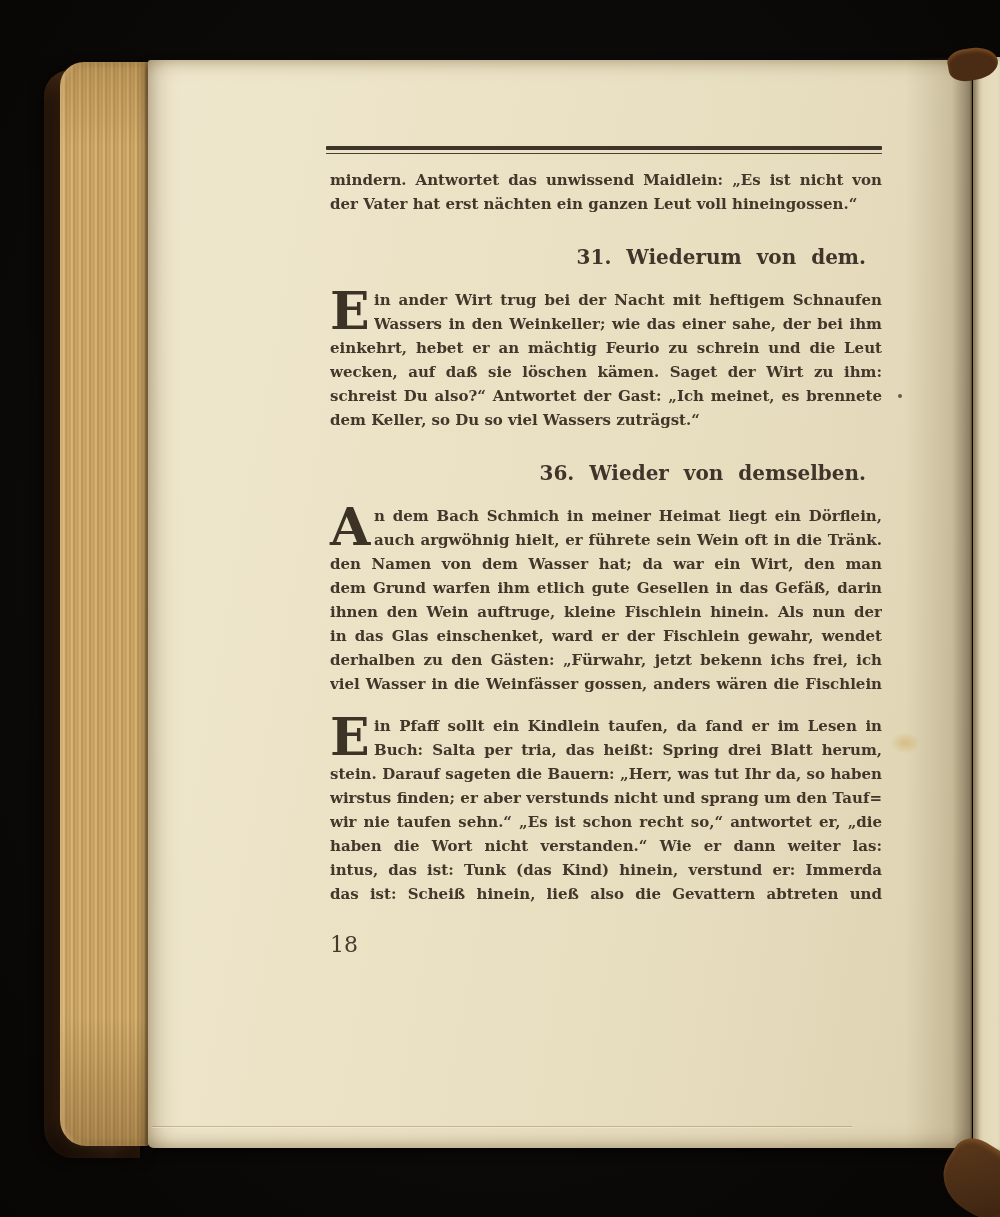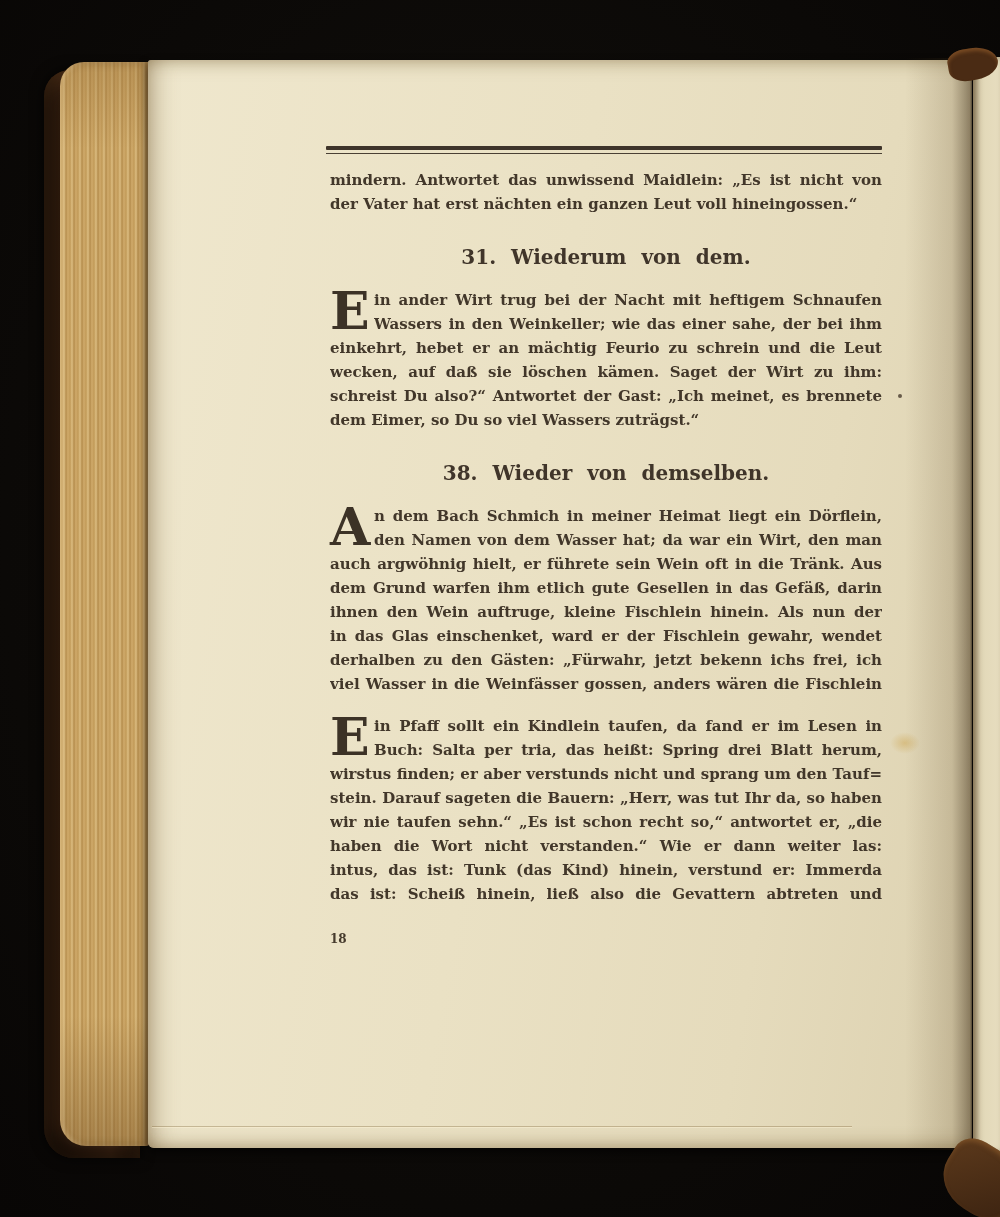--- a/index.html
+++ b/index.html
@@ -40,29 +40,29 @@
          border-radius:30% 55% 40% 50%;box-shadow:inset 0 3px 5px rgba(160,105,50,.5);}
   
   .rule{position:absolute;left:178px;top:86px;width:556px;}
   .rule-thick{height:4px;background:#3e342a;border-radius:1px;}
   .rule-thin{height:1px;background:#4a4034;margin-top:3px;}
   
   .textblock{position:absolute;left:182px;top:108px;width:552px;color:#42372a;
          font-size:15px;line-height:24px;font-weight:bold;}
   .line{text-align:justify;text-align-last:justify;height:24px;overflow:hidden;}
   .line.pend{text-align-last:left;}
-  .heading{margin:16px;font-size:20px;line-height:26px;font-weight:bold;text-align:center;
+  .heading{margin:16px;font-size:20px;line-height:26px;font-weight:bold;text-align:right;
          word-spacing:.4em;color:#40352a;}
   .para{margin:0;}
   .h-gap{margin-top:28px;}
   .p-gap{margin-top:18px;}
   .cont{margin-top:0;}
   .dropcap{float:left;width:44px;height:48px;font-size:52px;line-height:46px;
          font-weight:bold;color:#3c3226;text-align:left;}
-  .pagenum{position:absolute;left:182px;top:872px;font-size:12px;font-weight:bold;color:#453a2c;}
+  .pagenum{position:absolute;left:182px;top:872px;font-size:22px;font-weight:normal;color:#453a2c;}
   
   .speck{position:absolute;left:750px;top:334px;width:4px;height:4px;border-radius:50%;background:rgba(70,58,44,.8);}
   .fox{position:absolute;left:742px;top:672px;width:30px;height:22px;border-radius:50%;
          background:radial-gradient(ellipse,rgba(205,165,80,.5) 0%,rgba(205,165,80,0) 70%);}
   .crease{position:absolute;left:4px;top:1066px;width:700px;height:1px;background:rgba(125,100,55,.35);
          box-shadow:0 1px 0 rgba(255,245,215,.4);}
 </style>
 </head>
 <body>
 
@@ -84,46 +84,46 @@
       <div id="sections">
   <section>
     <h2 class="heading h-gap">31. Wiederum von dem.</h2>
     <div class="para p-gap">
               <span class="dropcap">E</span>
               <div class="line">in ander Wirt trug bei der Nacht mit heftigem Schnaufen viel</div>
               <div class="line">Wassers in den Weinkeller; wie das einer sahe, der bei ihm hätt</div>
               <div class="line">einkehrt, hebet er an mächtig Feurio zu schrein und die Leut aufzu=</div>
               <div class="line">wecken, auf daß sie löschen kämen.  Saget der Wirt zu ihm: „Warum</div>
               <div class="line">schreist Du also?“  Antwortet der Gast:  „Ich meinet, es brennete in</div>
-              <div class="line pend">dem Eimer, so Du so viel Wassers zuträgst.“</div>
+              <div class="line pend">dem Keller, so Du so viel Wassers zuträgst.“</div>
             </div>
   </section>
 
   <section>
-    <h2 class="heading h-gap">38. Wieder von demselben.</h2>
+    <h2 class="heading h-gap">36. Wieder von demselben.</h2>
     <div class="para p-gap">
               <span class="dropcap">A</span>
               <div class="line">n dem Bach Schmich in meiner Heimat liegt ein Dörflein, das</div>
+              <div class="line">auch argwöhnig hielt, er führete sein Wein oft in die Tränk.  Aus</div>
               <div class="line">den Namen von dem Wasser hat; da war ein Wirt, den man</div>
-              <div class="line">auch argwöhnig hielt, er führete sein Wein oft in die Tränk.  Aus</div>
               <div class="line">dem Grund warfen ihm etlich gute Gesellen in das Gefäß, darin er</div>
               <div class="line">ihnen den Wein auftruge, kleine Fischlein hinein.  Als nun der Wirt</div>
               <div class="line">in das Glas einschenket, ward er der Fischlein gewahr, wendet sich</div>
               <div class="line">derhalben zu den Gästen:  „Fürwahr, jetzt bekenn ichs frei, ich hab zu</div>
               <div class="line">viel Wasser in die Weinfässer gossen, anders wären die Fischlein nicht</div>
             </div>
   </section>
 
   <section>
     <div class="para p-gap">
               <span class="dropcap">E</span>
               <div class="line">in Pfaff sollt ein Kindlein taufen, da fand er im Lesen in dem</div>
               <div class="line">Buch: Salta per tria, das heißt: Spring drei Blatt herum, dort</div>
+              <div class="line">stein.  Darauf sageten die Bauern: „Herr, was tut Ihr da, so haben</div>
               <div class="line">wirstus finden; er aber verstunds nicht und sprang um den Tauf=</div>
-              <div class="line">stein.  Darauf sageten die Bauern: „Herr, was tut Ihr da, so haben</div>
               <div class="line">wir nie taufen sehn.“  „Es ist schon recht so,“ antwortet er, „die andern</div>
               <div class="line">haben die Wort nicht verstanden.“  Wie er dann weiter las: Immerge</div>
               <div class="line">intus, das ist: Tunk (das Kind) hinein, verstund er: Immerda intus,</div>
               <div class="line">das ist: Scheiß hinein, ließ also die Gevattern abtreten und schieß in</div>
             </div>
   </section>
 </div>
     </div>
 
     <div class="pagenum">18</div>

